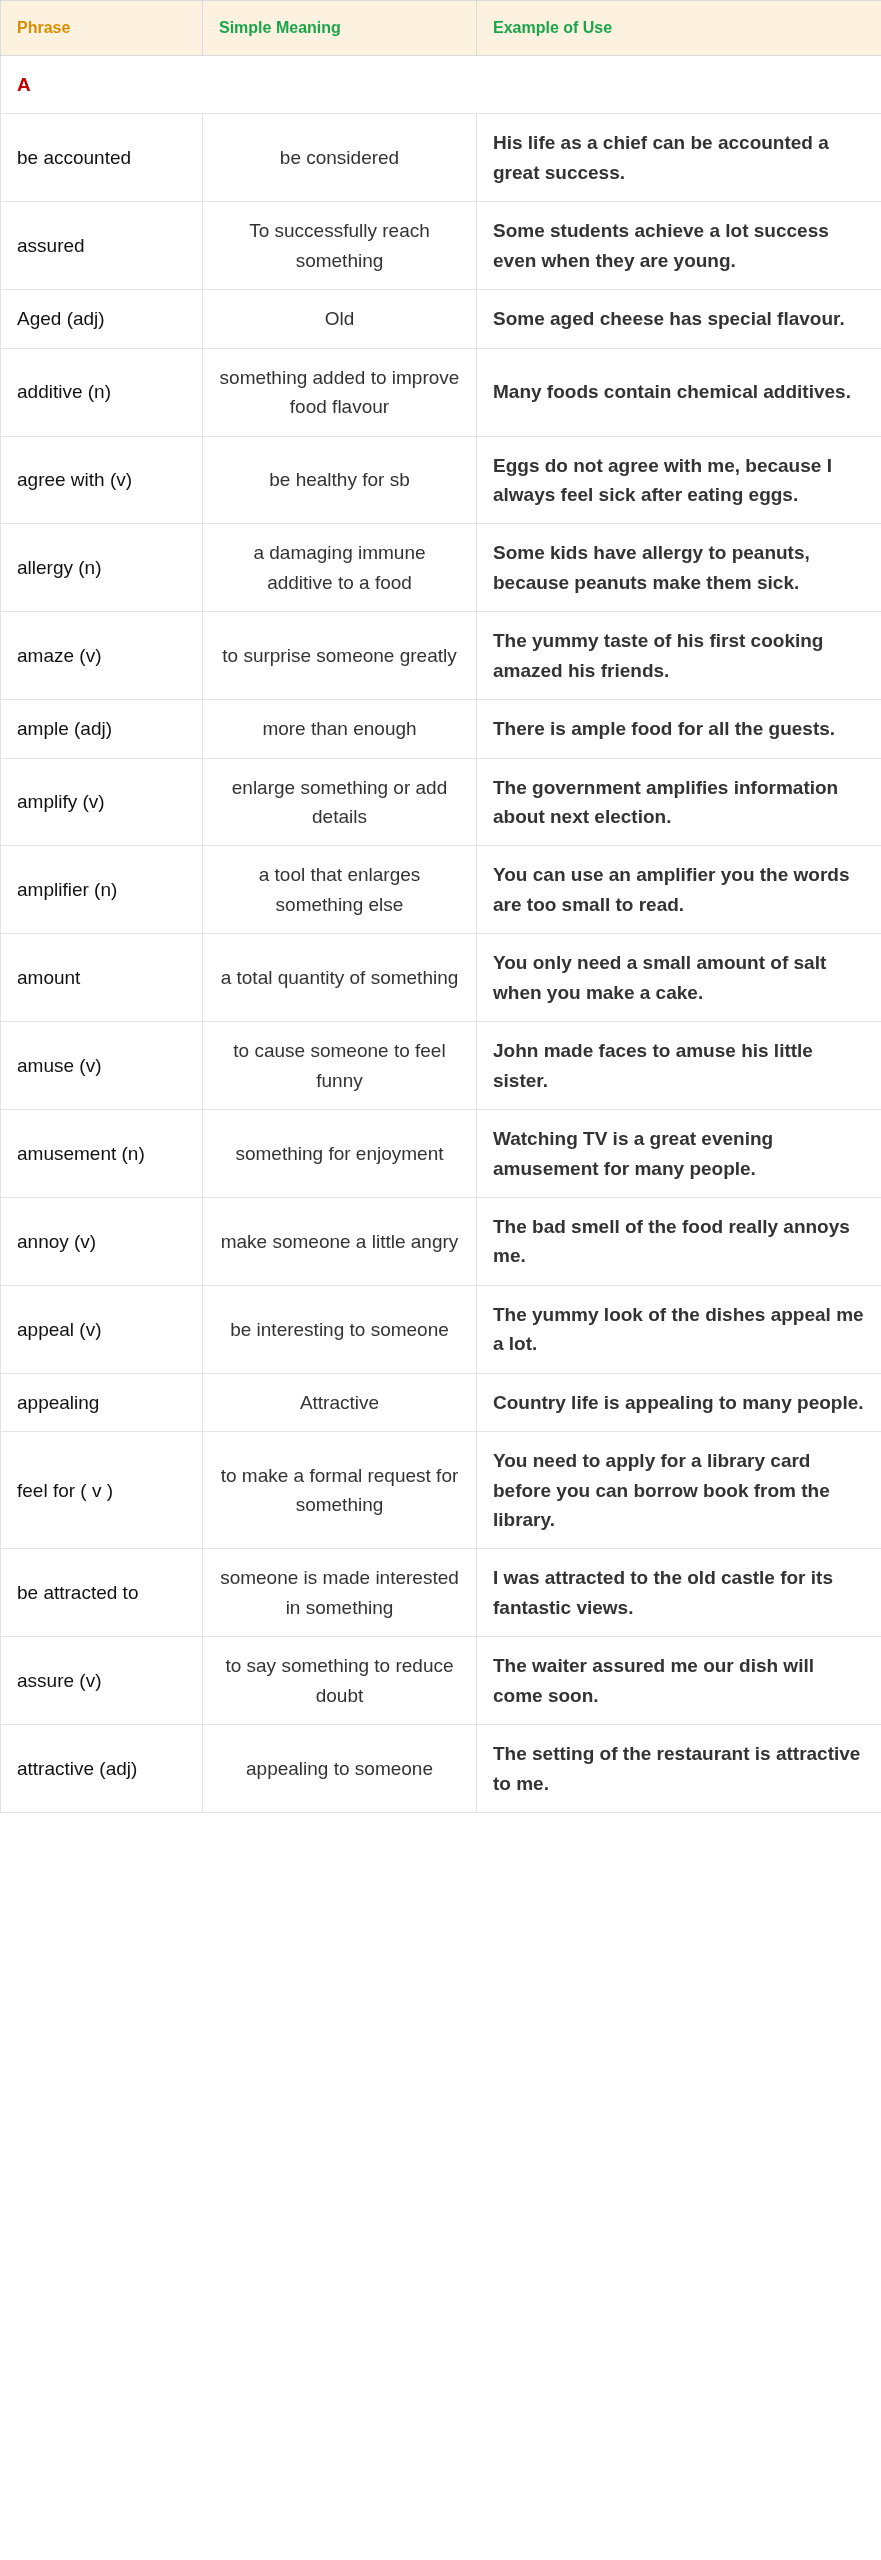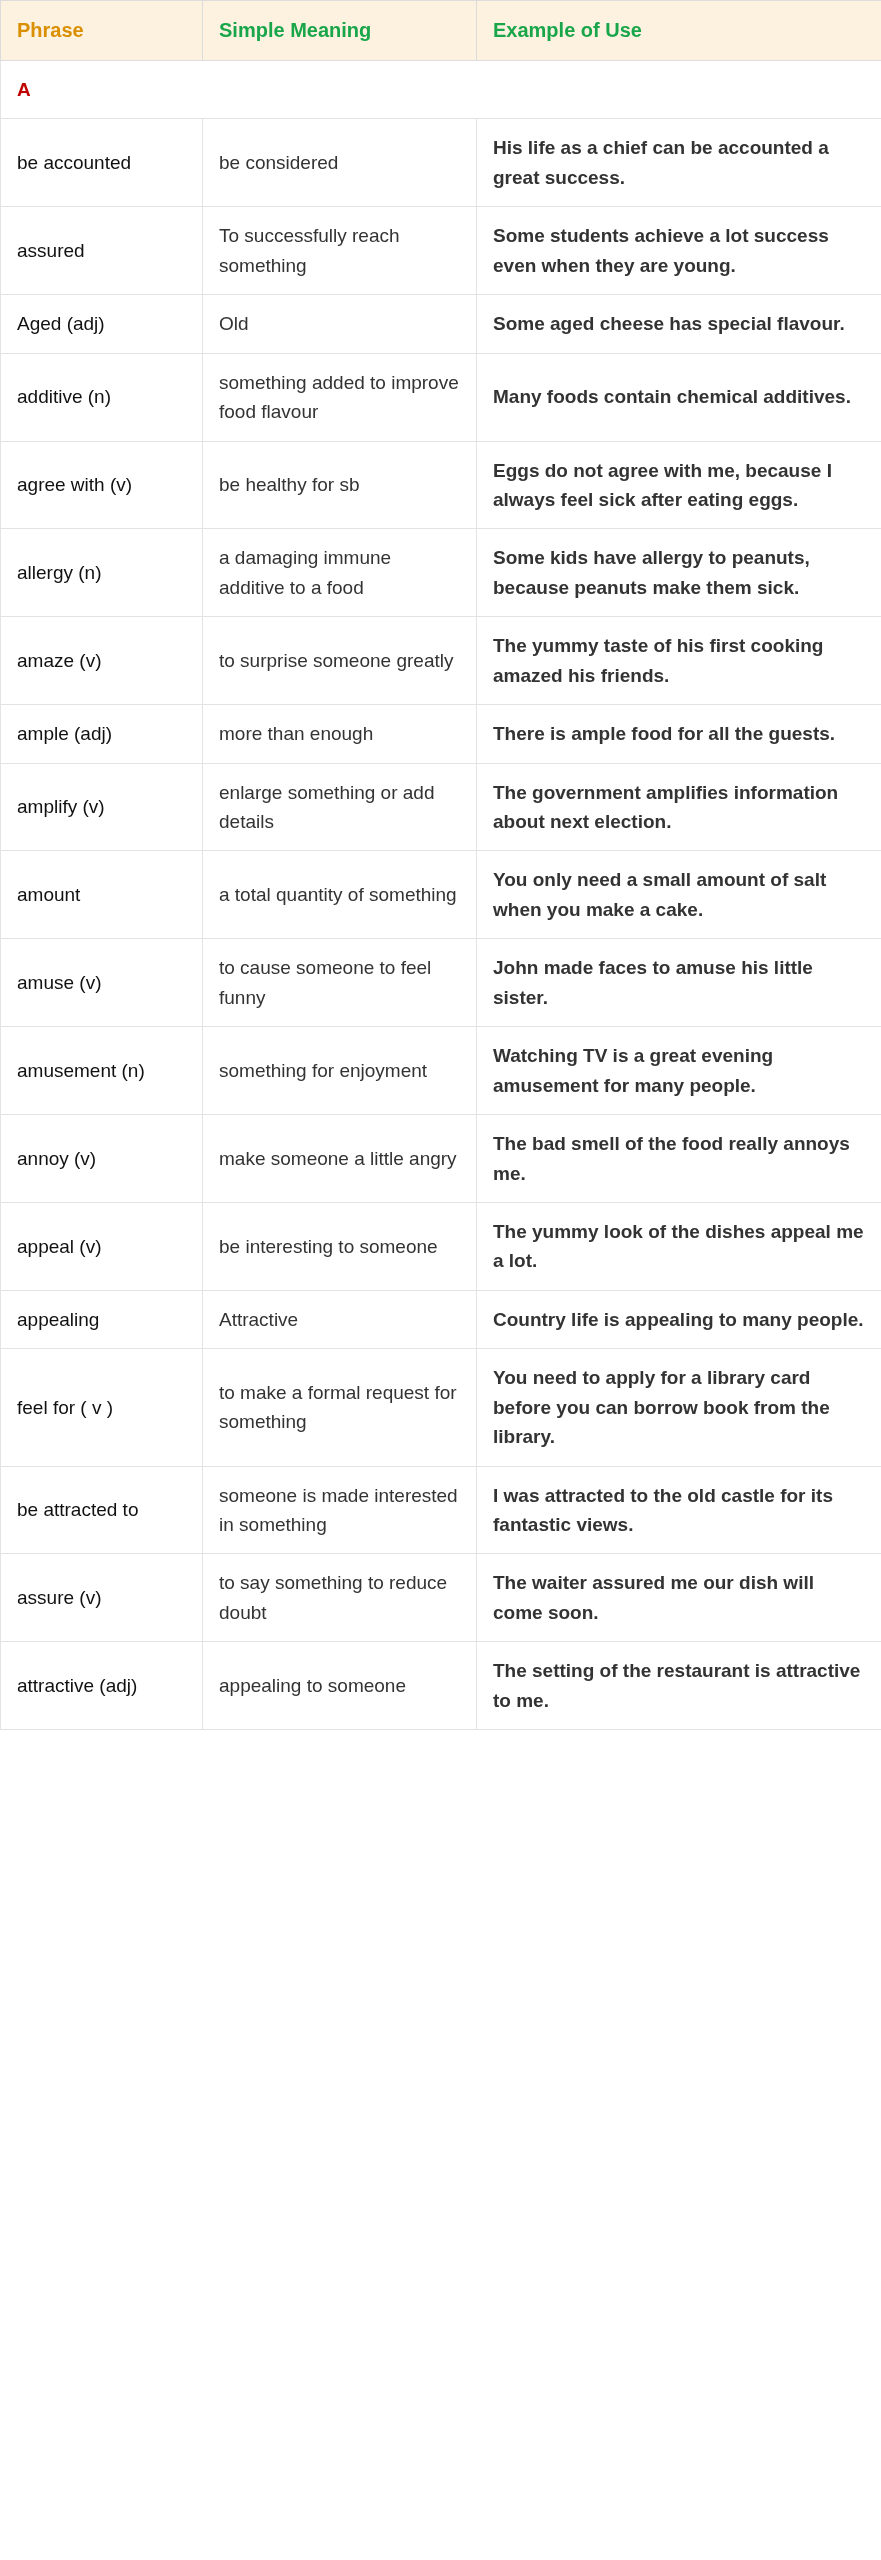--- a/index.html
+++ b/index.html
@@ -24,21 +24,21 @@
   }
   table.vocab col.c1 { width: 202px; }
   table.vocab col.c2 { width: 274px; }
   table.vocab col.c3 { width: 405px; }
 
   table.vocab thead th {
     background: #fdf2e0;
     text-align: left;
     vertical-align: middle;
     padding: 18px 14px 18px 16px;
-    font-size: 20px;
+    font-size: 16px;
     font-weight: bold;
     border: 1px solid #dcdcdc;
     border-top: 1px solid #dcdcdc;
   }
   th.h-phrase { color: #d98f00; }
   th.h-meaning { color: #19a64a; }
   th.h-example { color: #19a64a; }
 
   tr.section-row td {
     background: #e8e8e8;
@@ -58,20 +58,21 @@
     background: #ffffff;
   }
   td.phrase {
     font-weight: normal;
     color: #111111;
     vertical-align: bottom;
   }
   td.meaning {
     color: #333333;
     font-weight: normal;
+    text-align: center;
   }
   td.example {
     color: #333333;
     font-weight: bold;
   }
   tr.r-accounted td.phrase { vertical-align: middle; }
 </style>
 </head>
 <body>
 
@@ -133,20 +134,25 @@
         <td class="phrase">ample (adj)</td>
         <td class="meaning">more than enough</td>
         <td class="example">There is ample food for all the guests.</td>
       </tr>
       <tr>
         <td class="phrase">amplify (v)</td>
         <td class="meaning">enlarge something or add details</td>
         <td class="example">The government amplifies information about next election.</td>
       </tr>
       <tr>
+        <td class="phrase">amplifier (n)</td>
+        <td class="meaning">a tool that enlarges something else</td>
+        <td class="example">You can use an amplifier you the words are too small to read.</td>
+      </tr>
+      <tr>
         <td class="phrase">amount</td>
         <td class="meaning">a total quantity of something</td>
         <td class="example">You only need a small amount of salt when you make a cake.</td>
       </tr>
       <tr>
         <td class="phrase">amuse (v)</td>
         <td class="meaning">to cause someone to feel funny</td>
         <td class="example">John made faces to amuse his little sister.</td>
       </tr>
       <tr>

